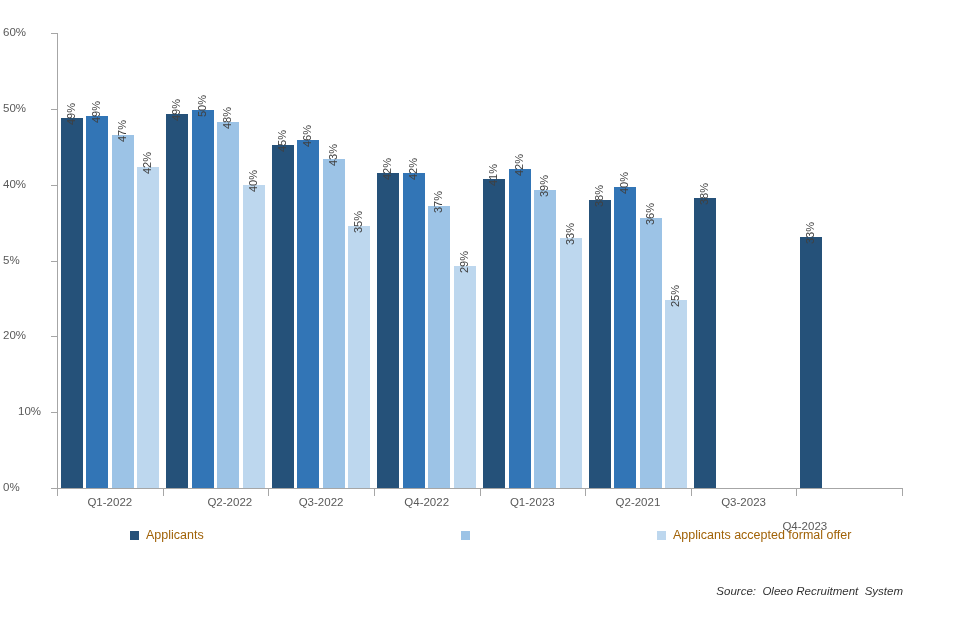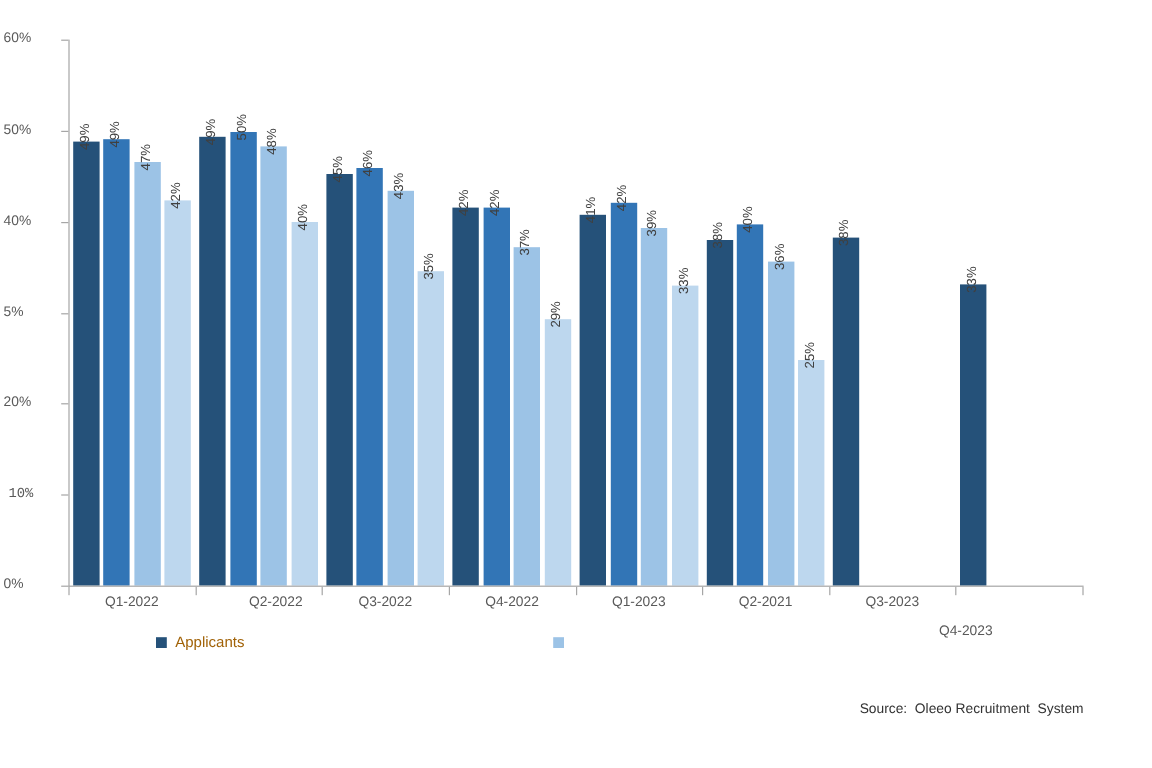--- a/index.html
+++ b/index.html
@@ -126,20 +126,21 @@
     line-height: 16px;
     white-space: pre-line;
   }
 
   
   .source-note {
     position: absolute;
     right: 57px;
     top: 585px;
     font-size: 11.5px;
+    font-style: italic;
     color: #333333;
     white-space: pre;
   }
 </style>
 </head>
 <body>
 
 <div id="chart-root">
 
   <div class="y-axis-line"></div>
@@ -148,21 +149,21 @@
       <div class="y-label" style="top: 33px; left: 3px; right: auto;">60%</div>
       <div class="y-tick" style="top: 108.833px;"></div>
       <div class="y-label" style="top: 108.833px; left: 3px; right: auto;">50%</div>
       <div class="y-tick" style="top: 184.667px;"></div>
       <div class="y-label" style="top: 184.667px; left: 3px; right: auto;">40%</div>
       <div class="y-tick" style="top: 260.5px;"></div>
       <div class="y-label" style="top: 260.5px; left: 3px; right: auto;">5%</div>
       <div class="y-tick" style="top: 336.333px;"></div>
       <div class="y-label" style="top: 336.333px; left: 3px; right: auto;">20%</div>
       <div class="y-tick" style="top: 412.167px;"></div>
-      <div class="y-label" style="top: 412.167px; left: 7px; right: auto; font-family: Liberation Mono, monospace;">10%</div>
+      <div class="y-label" style="top: 412.167px; left: 18px; right: auto;">10%</div>
       <div class="y-tick" style="top: 488px;"></div>
       <div class="y-label" style="top: 488px; left: 3px; right: auto;">0%</div>
     </div>
 
   <div class="plot-area" id="plot-area">
       <div class="bar" style="left: 3.5625px; width: 22px; height: 370.067px; background: rgb(37, 81, 121);"></div>
       <div class="bar-value" style="left: 19.5625px; top: 80.9333px;">49%</div>
       <div class="bar" style="left: 29.0625px; width: 22px; height: 372.342px; background: rgb(50, 117, 182);"></div>
       <div class="bar-value" style="left: 45.0625px; top: 78.6583px;">49%</div>
       <div class="bar" style="left: 54.5625px; width: 22px; height: 353.383px; background: rgb(156, 195, 230);"></div>
@@ -237,16 +238,20 @@
     </div>
 
   <div class="legend" id="legend">
       <div class="legend-item" style="left: 130px;">
         <span class="legend-swatch" style="background: rgb(37, 81, 121);"></span>
         <span class="legend-text">Applicants</span>
       </div>
       <div class="legend-item" style="left: 461px;">
         <span class="legend-swatch" style="background: rgb(156, 195, 230);"></span>
       </div>
+      <div class="legend-item" style="left: 657px;">
+        <span class="legend-swatch" style="background: rgb(189, 215, 238);"></span>
+        <span class="legend-text">Applicants accepted formal offer</span>
+      </div>
     </div>
 
   <div class="source-note">Source:  Oleeo Recruitment  System</div>
 </div>
 
 </body></html>

